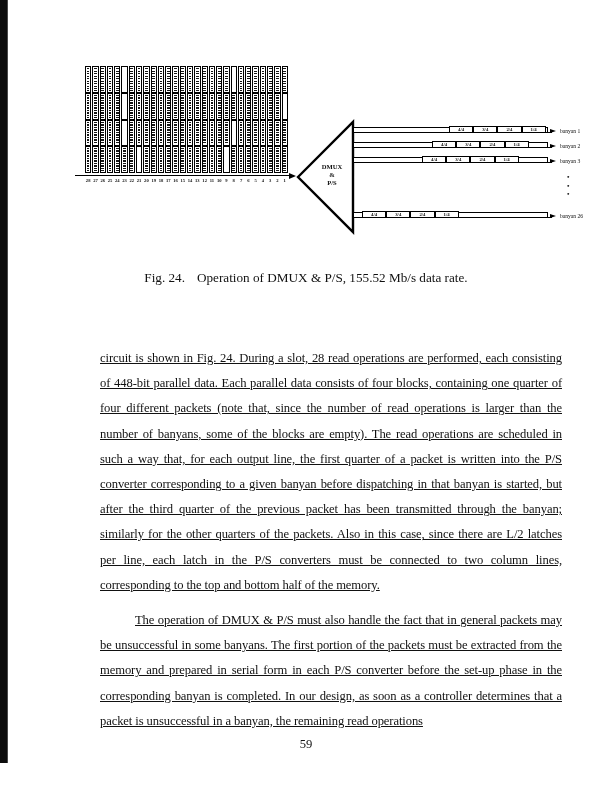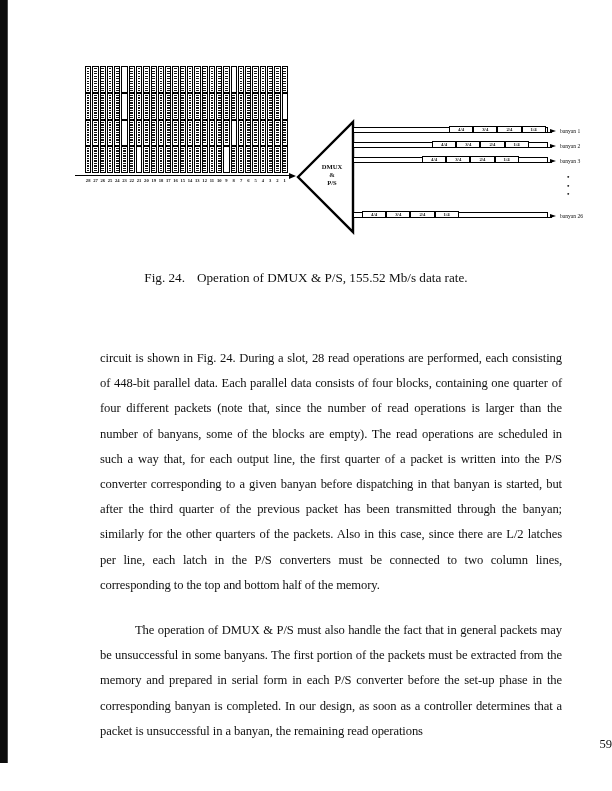--- a/index.html
+++ b/index.html
@@ -34,23 +34,23 @@
   .bline{position:absolute;left:0;top:6.2px;width:199px;height:1.1px;background:#000;}
   .bhead{position:absolute;left:197px;top:3.4px;width:0;height:0;
          border-left:6px solid #000;border-top:2.8px solid transparent;border-bottom:2.8px solid transparent;}
   .blabel{position:absolute;left:207px;top:1.5px;font-size:5.6px;white-space:nowrap;}
   .bdots{position:absolute;left:214px;top:51px;font-size:7px;line-height:8.5px;font-weight:bold;}
   
   .caption{position:absolute;left:0;top:270px;width:612px;text-align:center;font-size:13.2px;}
   .caption .figlabel{margin-right:12px;}
   .body{position:absolute;left:100px;top:346px;width:462px;font-size:12.6px;line-height:25.2px;
         text-align:justify;letter-spacing:-0.1px;}
-  .body p{margin:0;}
-  .body p.indent{text-indent:35px;margin-top:20px;}
-  .pageno{position:absolute;left:0;top:737px;width:612px;text-align:right;font-size:12.6px;}
+  .body p{margin:0;text-decoration:underline;}
+  .body p.indent{text-indent:35px;margin-top:10px;}
+  .pageno{position:absolute;left:0;top:737px;width:612px;text-align:center;font-size:12.6px;}
 </style>
 </head>
 <body>
 
 <div class="page">
 
   <div class="scanbar"></div>
 
   <div class="fig">
 

